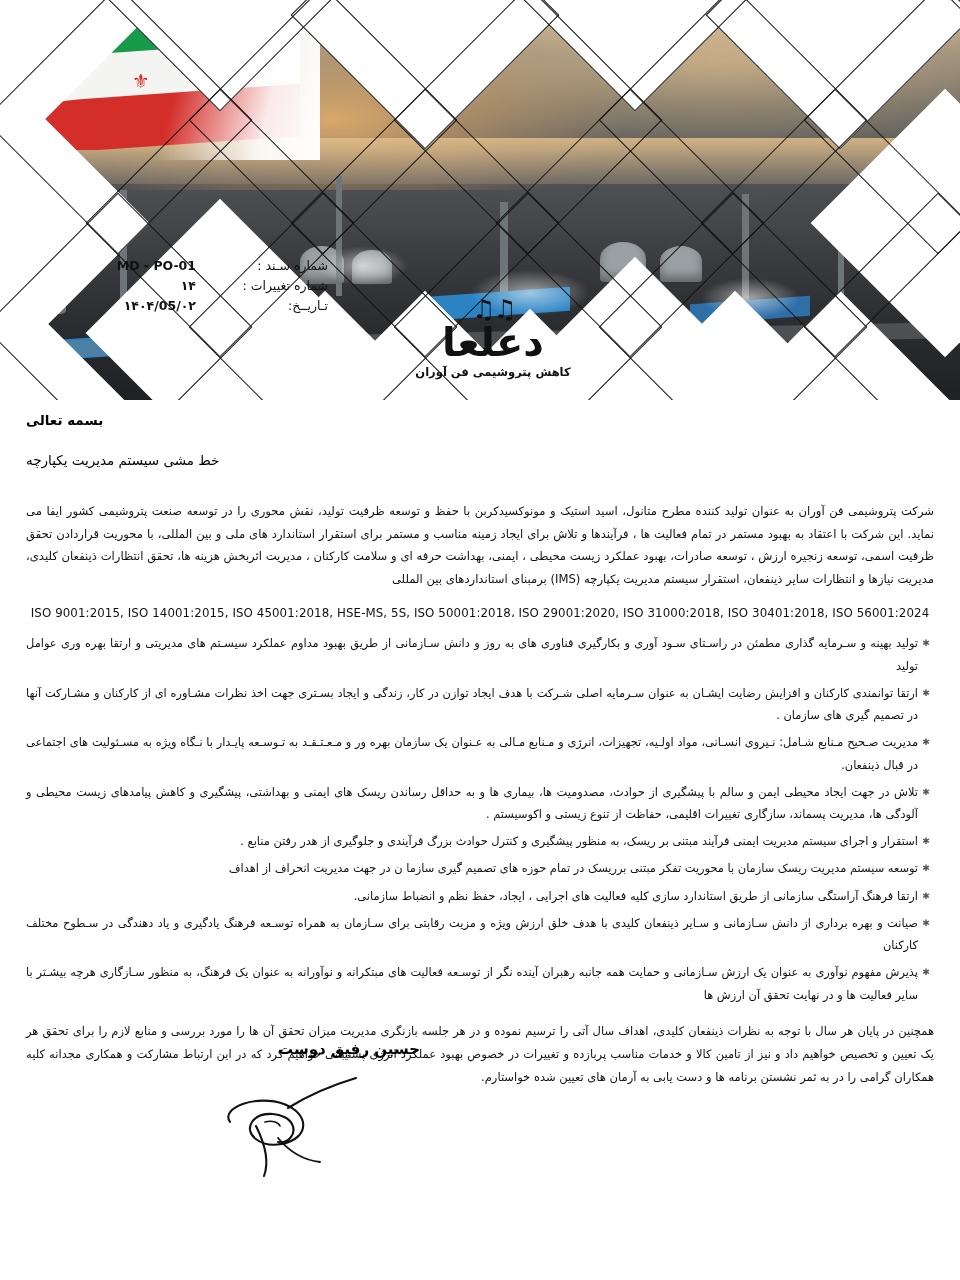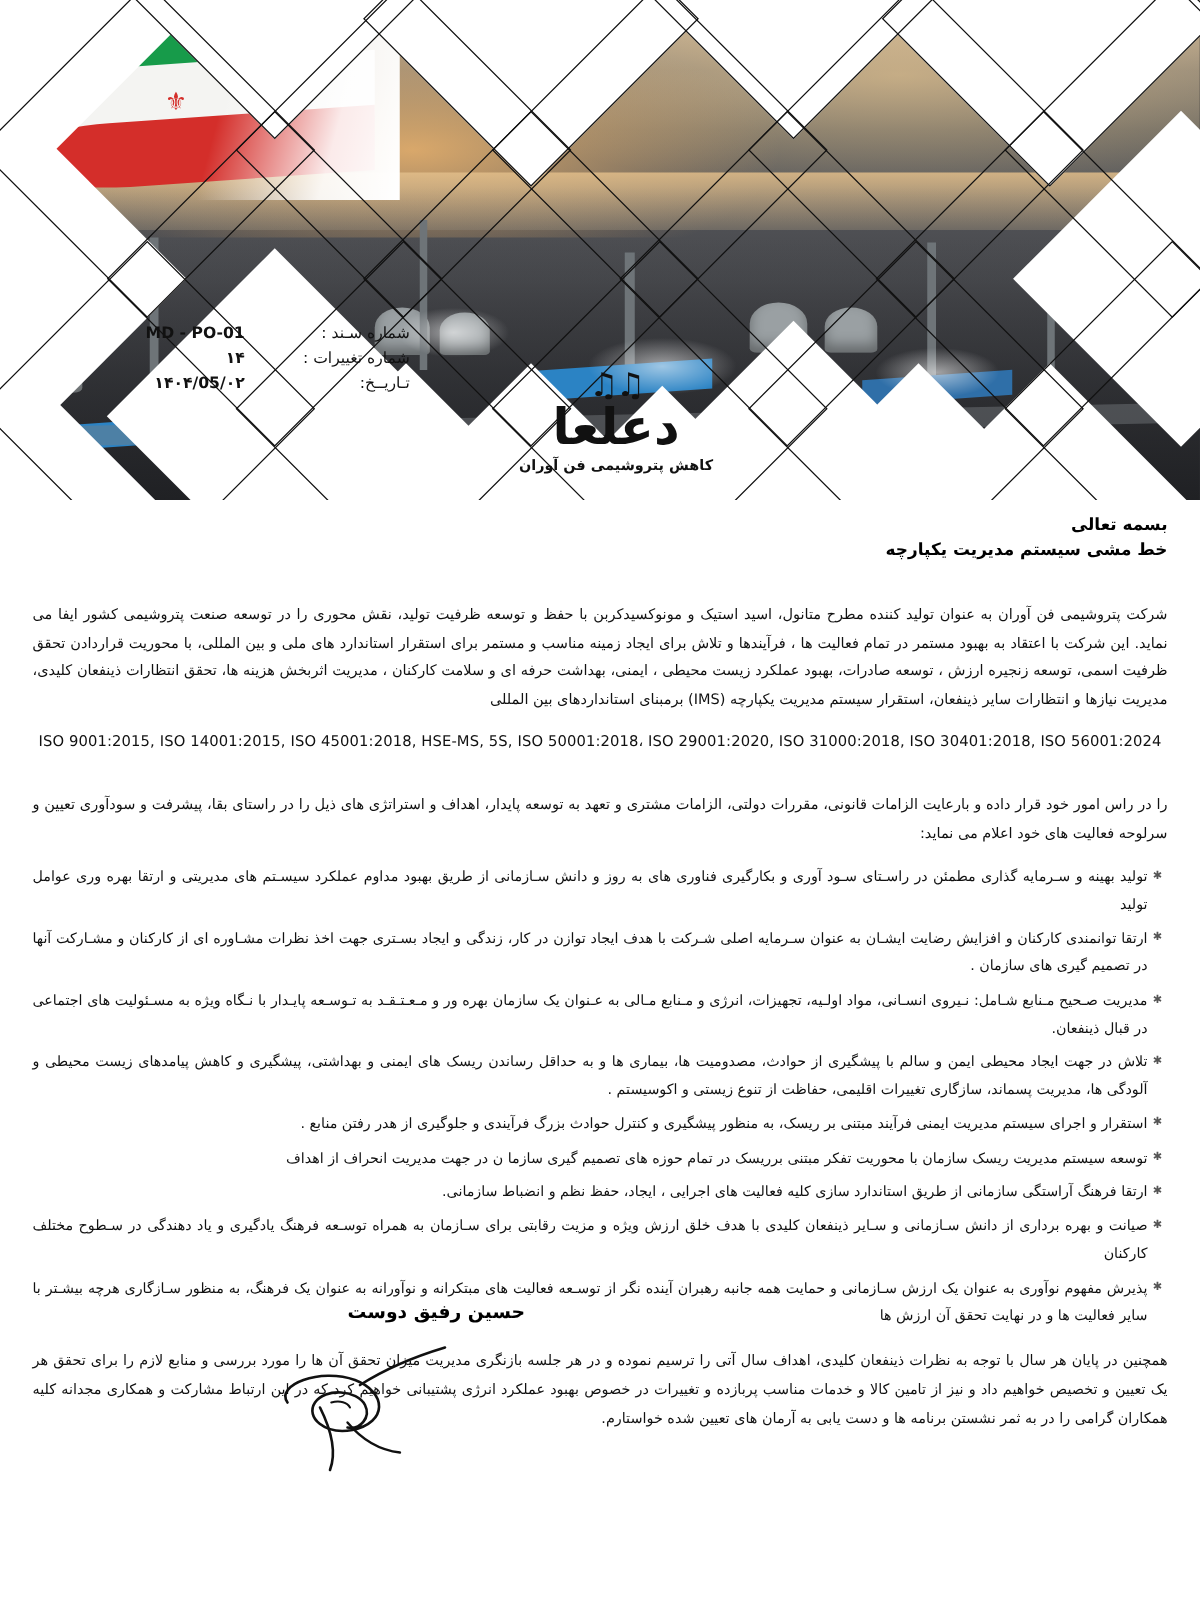--- a/index.html
+++ b/index.html
@@ -118,23 +118,23 @@
   }
   .logo-flame { font-size: 26px; line-height: 26px; color: #111; letter-spacing: -2px; }
   .logo-mark {
     font-size: 40px; font-weight: bold; color: #111; line-height: 40px;
     font-family: "DejaVu Sans", sans-serif; letter-spacing: -1px;
   }
   .logo-sub { font-size: 11.5px; color: #111; margin-top: 3px; font-weight: bold; }
 
   
   .content { position: absolute; left: 0; top: 400px; width: 960px; padding: 0 26px; }
-  .title-block { text-align: right; margin-top: 12px; }
+  .title-block { text-align: left; margin-top: 12px; }
   .t1 { font-size: 13.5px; font-weight: bold; color: #000; }
-  .t2 { font-size: 13.5px; font-weight: bold; color: #000; margin-top: 4px; }
+  .t2 { font-size: 13.5px; font-weight: normal; color: #000; margin-top: 24px; }
 
   .para {
     font-size: 11.6px; line-height: 1.95; color: #111;
     text-align: justify; direction: rtl; margin-top: 32px;
   }
   .iso-line {
     font-size: 11.8px; color: #111; direction: ltr; text-align: center;
     margin-top: 16px; letter-spacing: .1px; white-space: nowrap;
   }
   .bullets { margin-top: 12px; list-style: none; }
@@ -268,21 +268,20 @@
 
     <div class="title-block">
       <div class="t1">بسمه تعالی</div>
       <div class="t2">خط مشی سیستم مدیریت یکپارچه</div>
     </div>
 
     <div class="para">شرکت پتروشیمی  فن آوران  به عنوان تولید کننده  مطرح متانول، اسید استیک و مونوکسیدکربن  با حفظ و  توسعه ظرفیت  تولید، نقش محوری  را در  توسعه صنعت  پتروشیمی  کشور ایفا   می نماید.  این  شرکت با اعتقاد به بهبود مستمر در تمام فعالیت ها ، فرآیندها و تلاش برای ایجاد زمینه مناسب و  مستمر برای استقرار استاندارد های ملی  و بین المللی، با محوریت قراردادن  تحقق  ظرفیت اسمی،  توسعه زنجیره ارزش ،  توسعه  صادرات،  بهبود  عملکرد  زیست محیطی ، ایمنی، بهداشت حرفه ای و  سلامت کارکنان ، مدیریت اثربخش هزینه ها، تحقق انتظارات ذینفعان کلیدی، مدیریت نیازها  و انتظارات  سایر ذینفعان، استقرار سیستم مدیریت یکپارچه (IMS)   برمبنای استانداردهای بین المللی</div>
 
     <div class="iso-line">ISO  9001:2015,    ISO 14001:2015,  ISO 45001:2018, HSE-MS, 5S, ISO 50001:2018،  ISO 29001:2020, ISO 31000:2018, ISO 30401:2018,  ISO 56001:2024</div>
 
-    <div class="para">را در راس امور خود قرار داده و بارعایت الزامات قانونی، مقررات دولتی، الزامات مشتری و تعهد به توسعه پایدار، اهداف و استراتژی های ذیل را در راستای بقا، پیشرفت و  سودآوری  تعیین و سرلوحه فعالیت های خود اعلام می نماید:</div>
 
     <ul class="bullets">
       <li class="bullet">
         <span class="mk">✱</span>
         <span class="tx">تولید بهینه و سـرمایه گذاری مطمئن در راسـتای سـود آوری و بکارگیری فناوری های به روز و دانش سـازمانی از طریق بهبود مداوم عملکرد سیسـتم های مدیریتی و ارتقا بهره وری عوامل تولید</span>
       </li>
       <li class="bullet">
         <span class="mk">✱</span>
         <span class="tx">ارتقا توانمندی کارکنان و افزایش رضایت ایشـان به عنوان سـرمایه اصلی شـرکت با هدف ایجاد توازن در کار، زندگی و ایجاد بسـتری  جهت اخذ نظرات مشـاوره ای از کارکنان و مشـارکت آنها در تصمیم گیری های سازمان .</span>
       </li>

